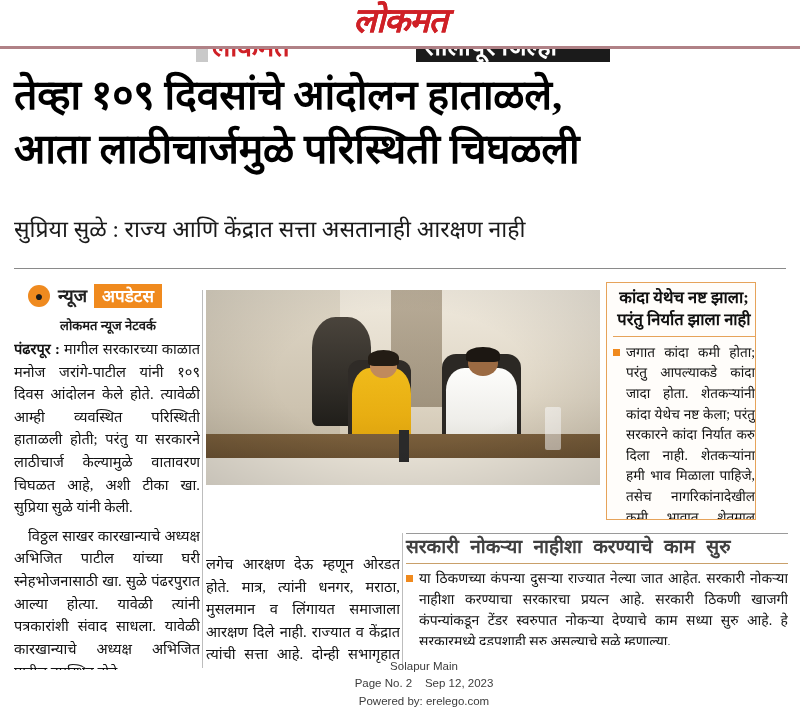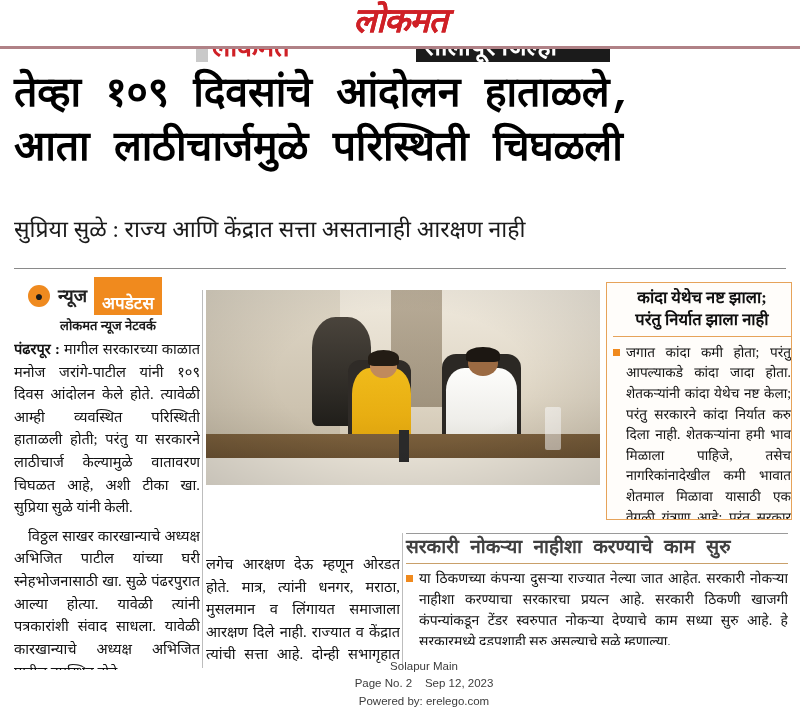--- a/index.html
+++ b/index.html
@@ -90,21 +90,21 @@
     line-height: 1;
     white-space: nowrap;
   }
 
   
   .headline {
     position: absolute;
     left: 14px;
     top: 68px;
     width: 774px;
-    font-family: Liberation Mono, monospace;
+    font-family: Liberation Serif, serif;
     font-weight: bold;
     font-size: 41px;
     line-height: 1.32;
     color: #000000;
     letter-spacing: -0.2px;
   }
   .headline .hl-line { display: block; white-space: nowrap; }
 
   .subheadline {
     position: absolute;
@@ -157,21 +157,21 @@
     margin-left: 8px;
     line-height: 1;
   }
   .badge-pill {
     font-family: "Liberation Serif", "DejaVu Serif", serif;
     font-weight: bold;
     font-size: 17px;
     color: #ffffff;
     background: #f08a1e;
     margin-left: 7px;
-    padding: 18px 8px 3px 8px;
+    padding: 4px 8px 3px 8px;
     line-height: 1.05;
   }
   .byline {
     position: absolute;
     left: 18px;
     top: 316px;
     width: 180px;
     text-align: center;
     font-family: "Liberation Serif", "DejaVu Serif", serif;
     font-weight: bold;
@@ -308,21 +308,21 @@
     font-size: 13.4px;
     line-height: 1.42;
     color: #101010;
   }
 
   
   .side-box {
     position: absolute;
     left: 606px;
     top: 282px;
-    width: 186px;
+    width: 150px;
     height: 238px;
     border: 1px solid #e6a35a;
     background: #fffdfa;
     box-sizing: border-box;
     padding: 4px 0 4px 6px;
     overflow: hidden;
   }
   .side-box-title {
     font-family: "Liberation Serif", "DejaVu Serif", serif;
     font-weight: bold;

